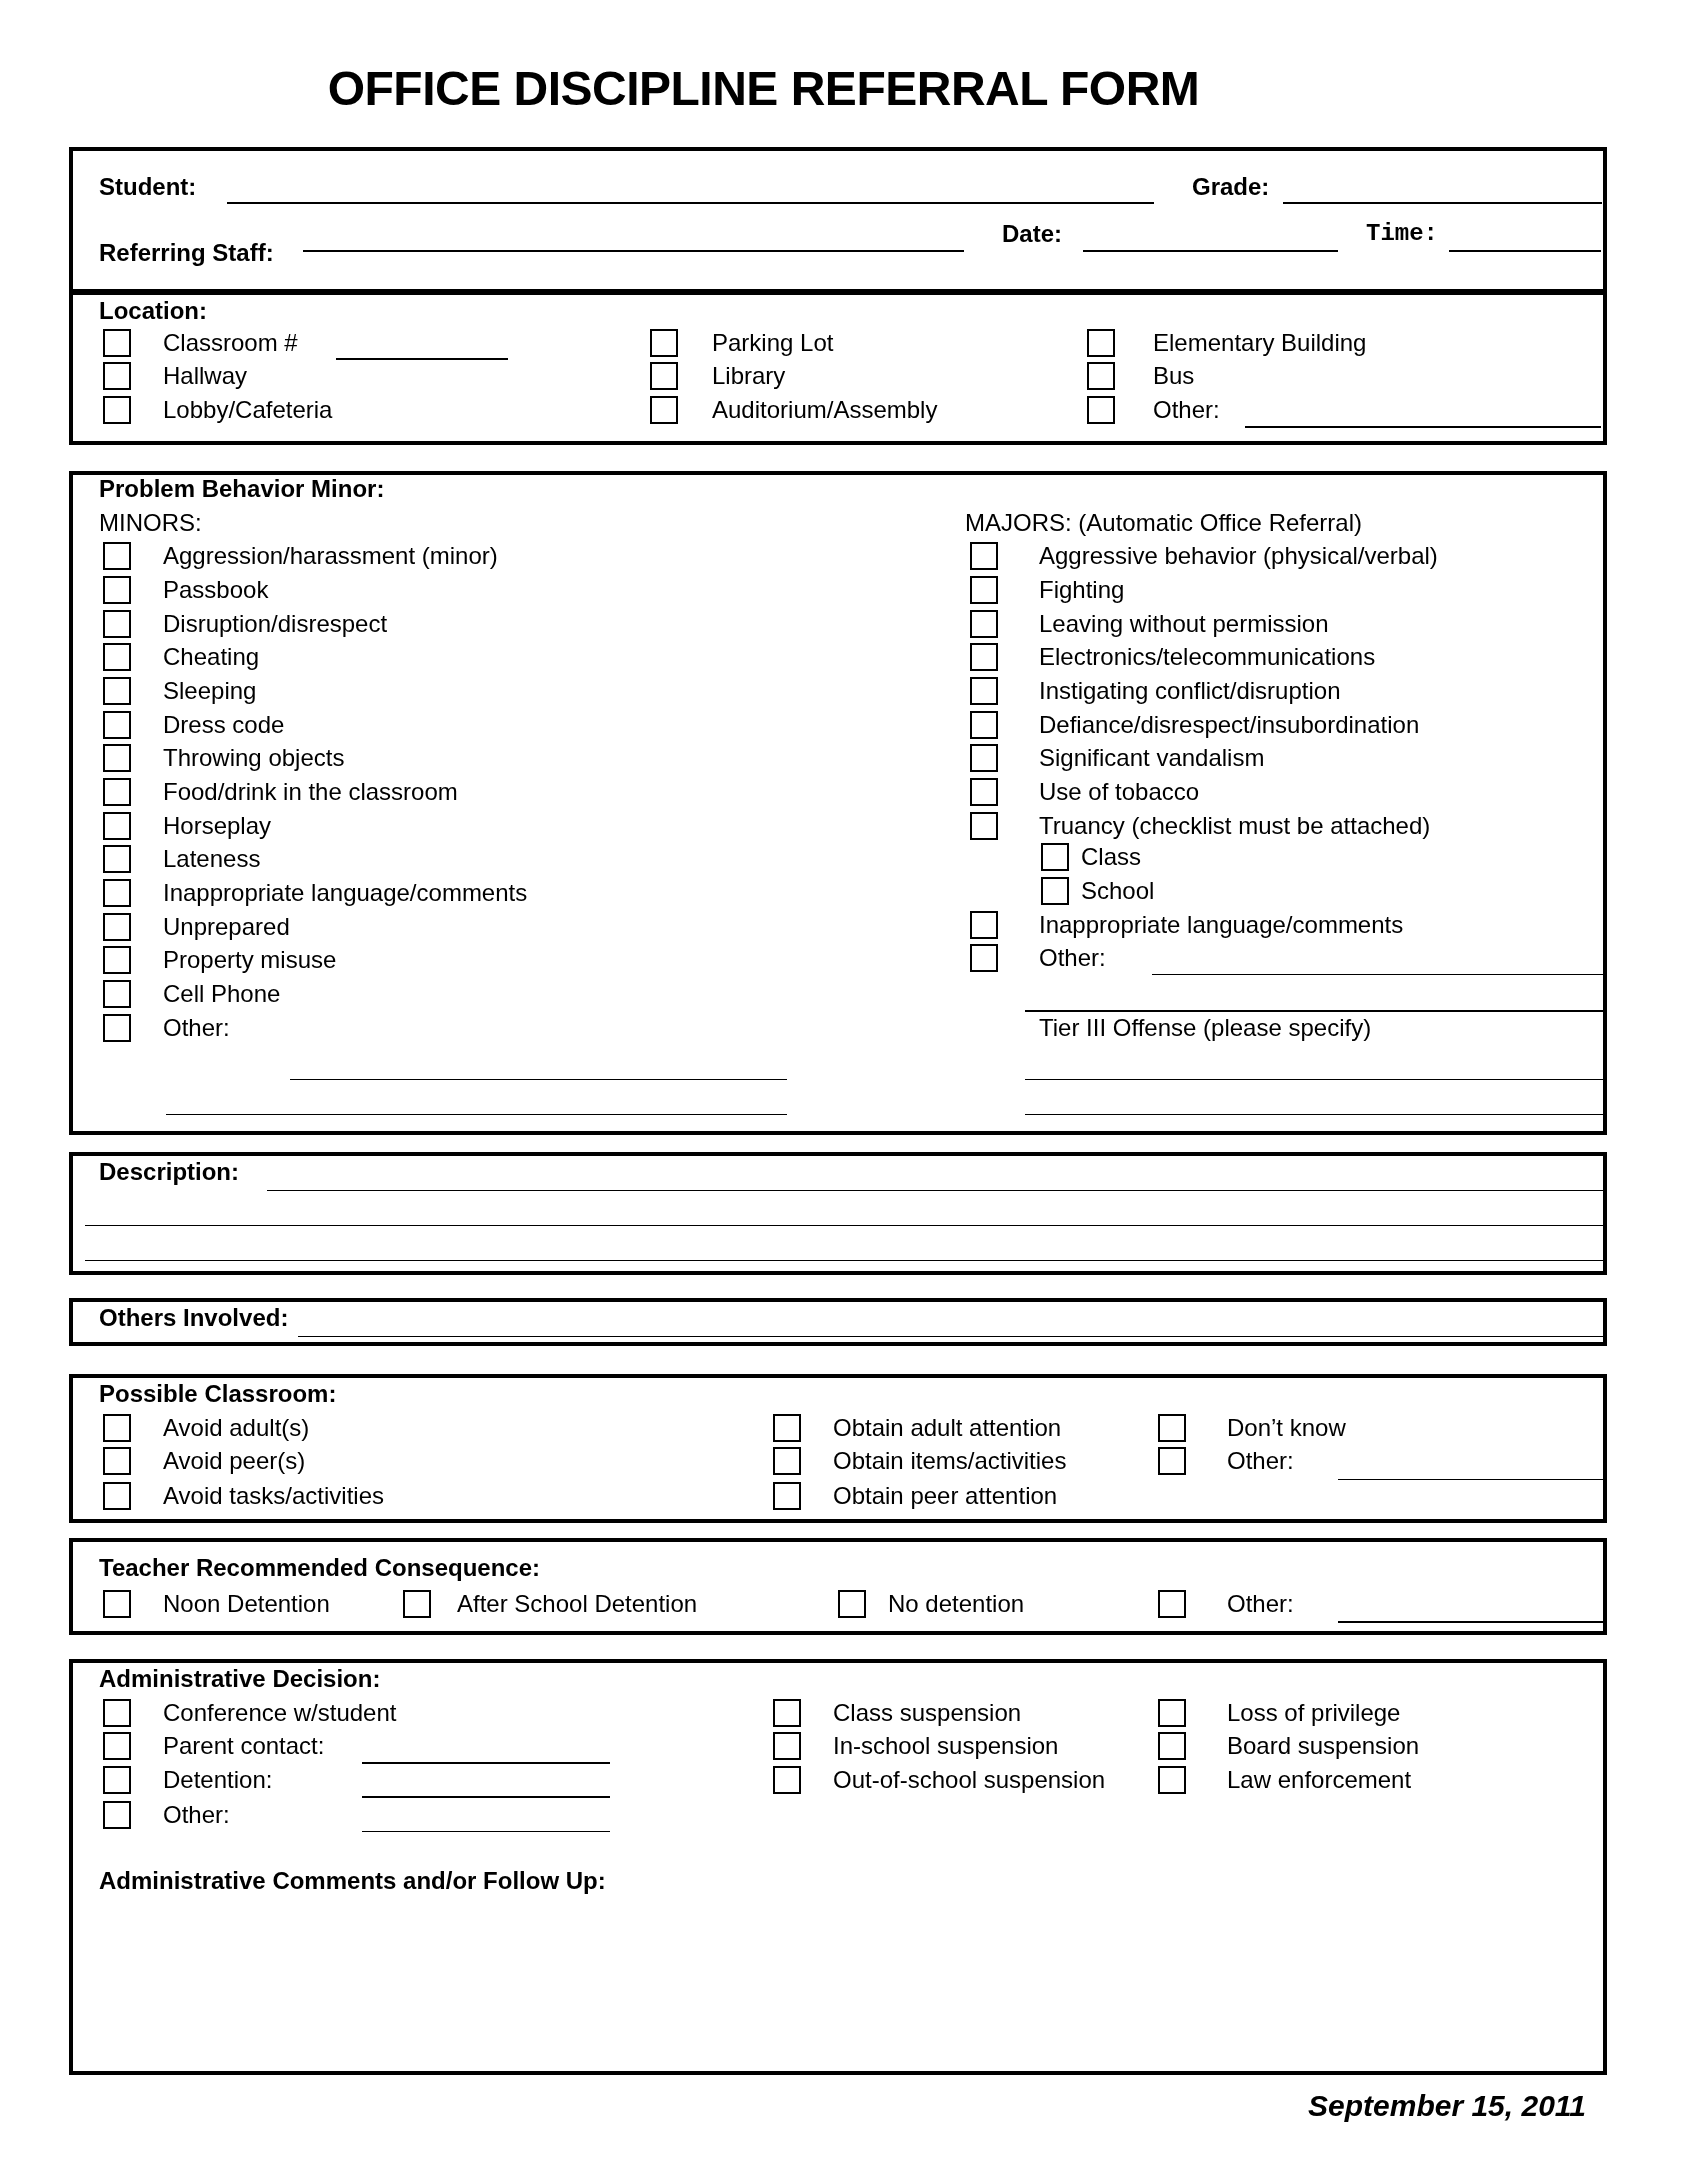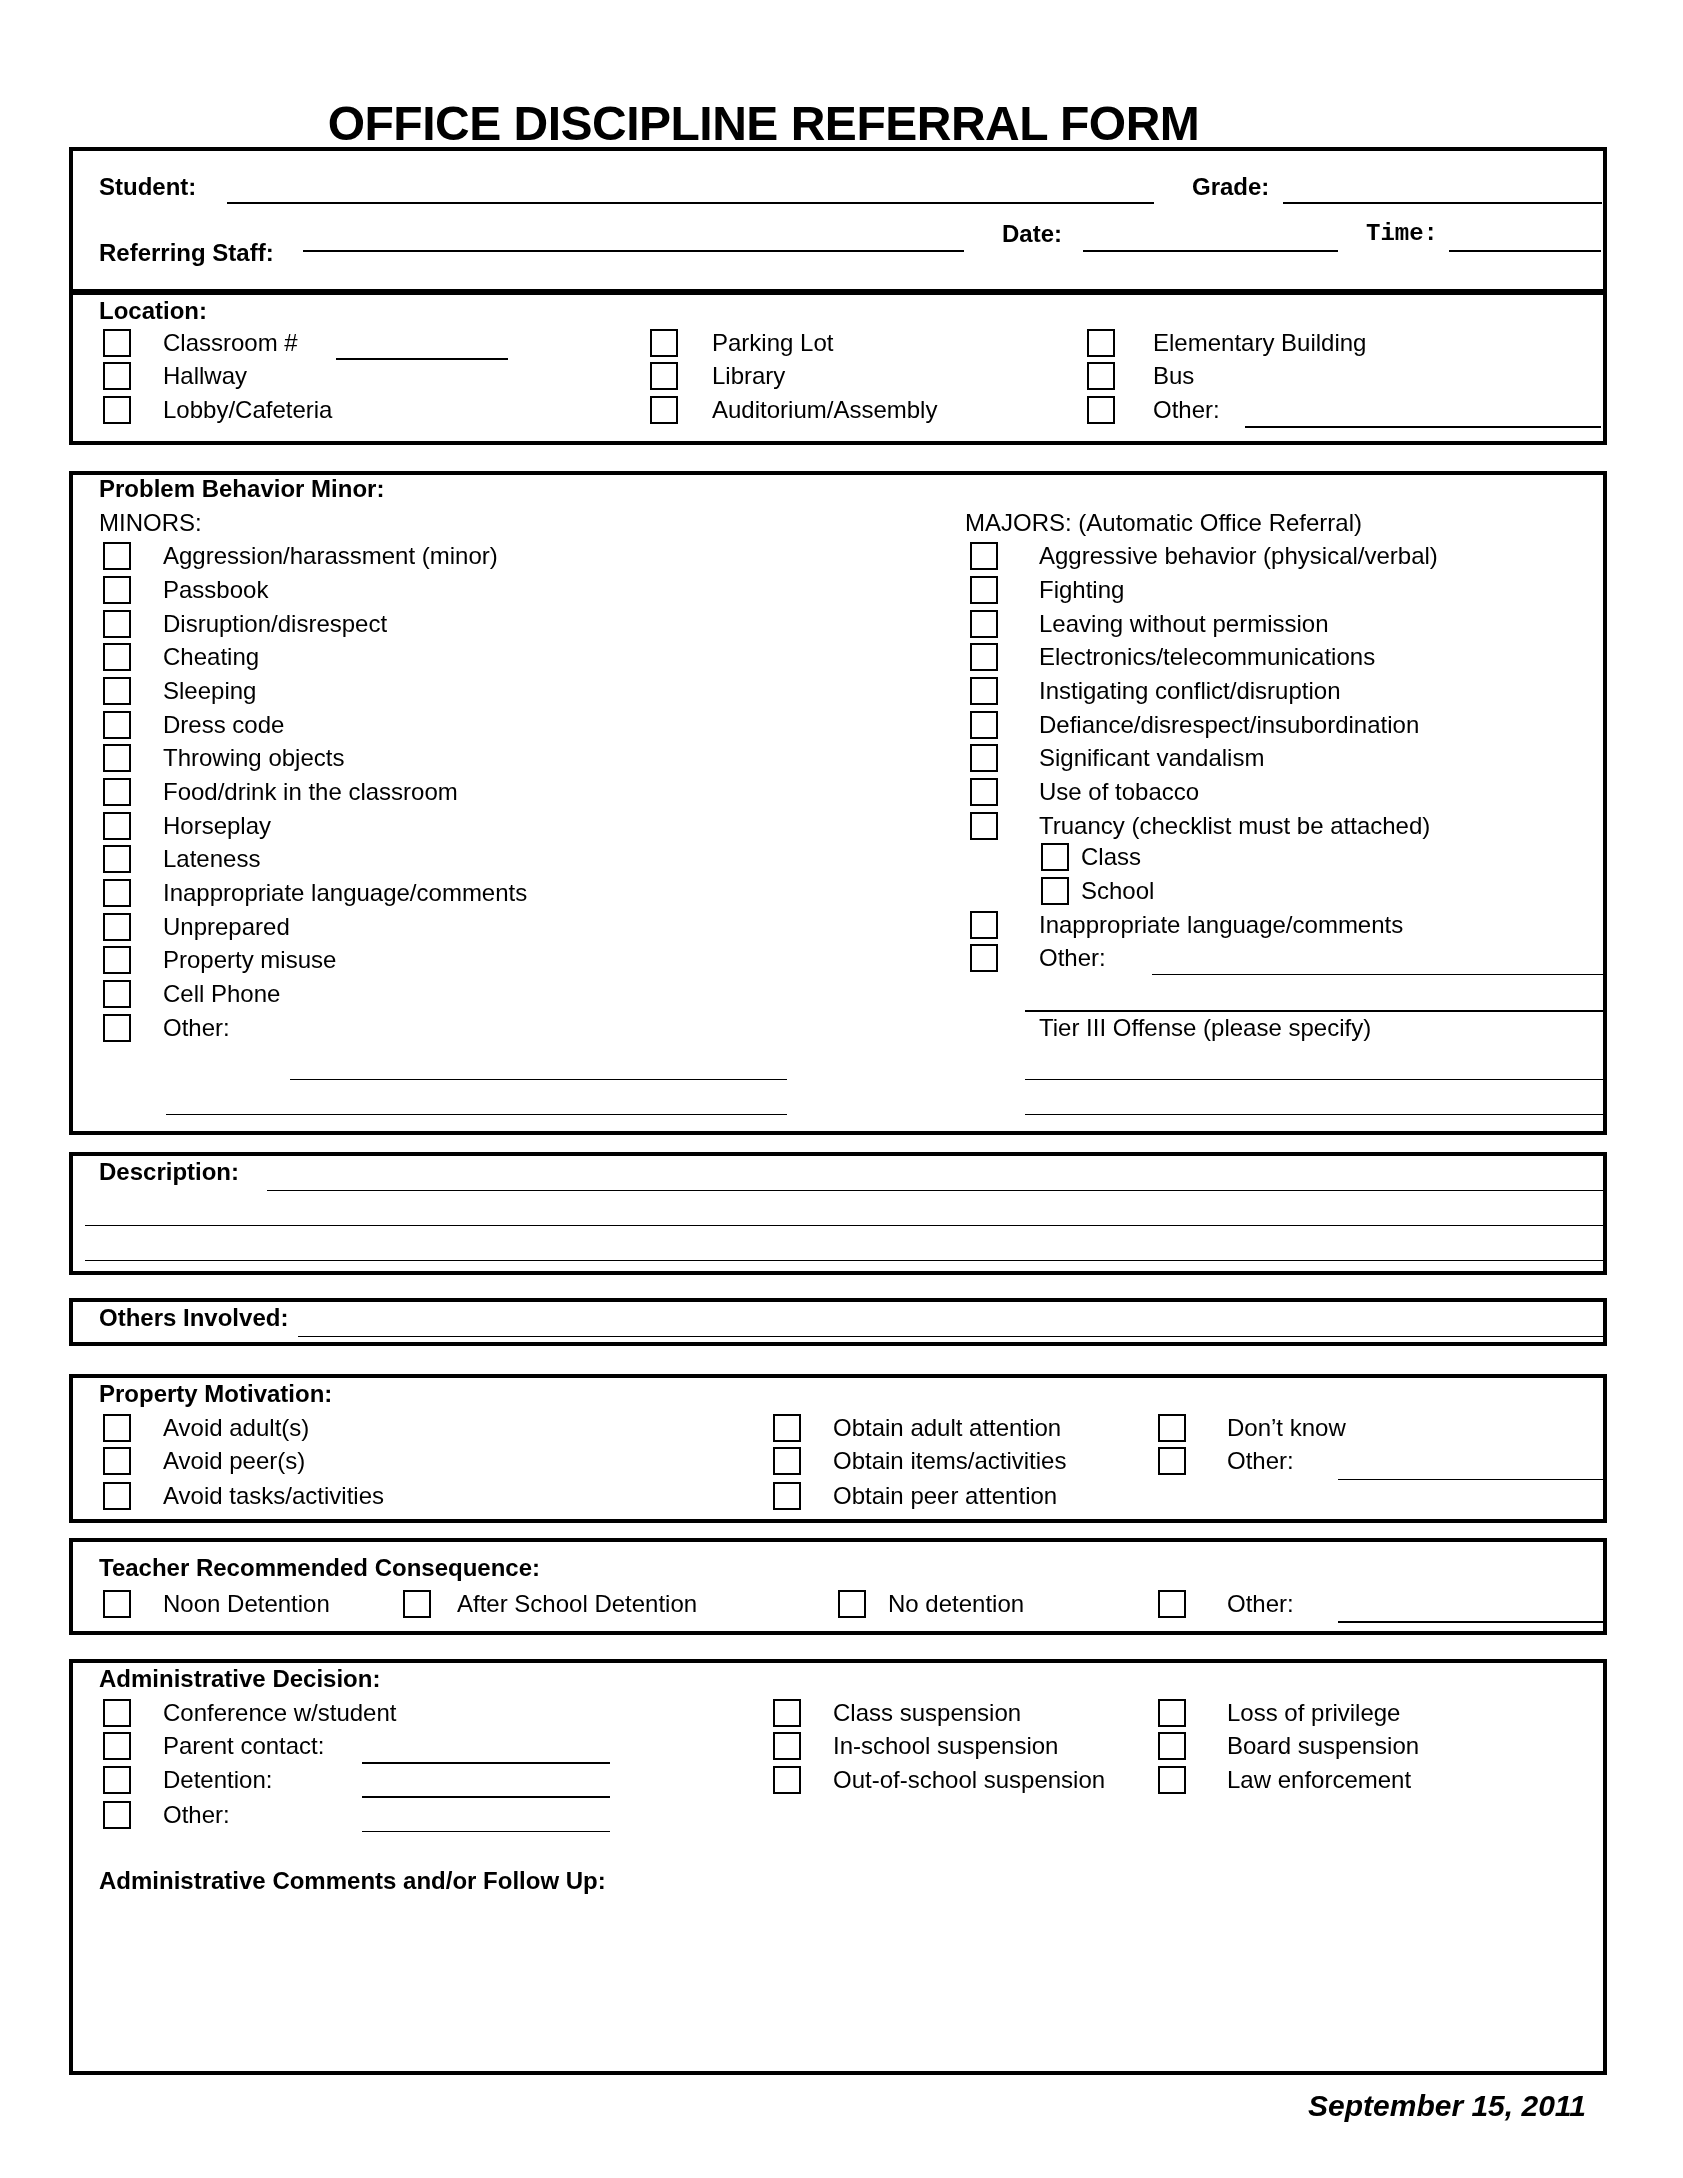--- a/index.html
+++ b/index.html
@@ -1,20 +1,20 @@
 <!DOCTYPE html>
 <html><head>
 <meta charset="utf-8">
 <style>
   html, body { margin:0; padding:0; background:#ffffff; }
   body { width:1683px; height:2178px; position:relative; overflow:hidden;
          font-family:"Liberation Sans", sans-serif; color:#000; }
   .abs { position:absolute; }
   .title { position:absolute; left:0; width:1527px; top:61px; text-align:center;
-           font-size:48px; font-weight:bold; letter-spacing:-0.5px;margin-top:35px; }
+           font-size:48px; font-weight:bold; letter-spacing:-0.5px; }
   .box { position:absolute; left:69px; width:1538px; border:4px solid #000; box-sizing:border-box; }
   .lbl { position:absolute; font-size:24px; white-space:nowrap; }
   .b { font-weight:bold; }
   .cb { position:absolute; width:28px; height:28px; border:2px solid #000; box-sizing:border-box; background:#fff; }
   .line { position:absolute; border-top:2px solid #000; height:0; }
   .line.thin { border-top:1px solid #000; }
   .note { position:absolute; left:30px; font-size:23px; font-style:italic; font-weight:bold; white-space:nowrap; }
   .footer-date { position:absolute; right:97px; top:2089px; font-size:30px; font-weight:bold; font-style:italic; }
 </style>
 </head>
@@ -152,21 +152,21 @@
   <div class="line thin" style="left:12px;width:1519px;top:69px;"></div>
   <div class="line thin" style="left:12px;width:1519px;top:104px;"></div>
 </div>
 
 <div class="box" style="top:1298px;height:48px;">
   <span class="lbl b" style="left:26px;top:2px;">Others Involved:</span>
   <div class="line thin" style="left:225px;width:1306px;top:34px;"></div>
 </div>
 
 <div class="box" style="top:1374px;height:149px;">
-  <span class="lbl b" style="left:26px;top:2px;">Property Motivation:</span>
+  <span class="lbl b" style="left:26px;top:2px;">Possible Classroom:</span>
 
   <div class="cb" style="left:30px;top:36px;"></div>
   <span class="lbl" style="left:90px;top:36px;">Avoid adult(s)</span>
   <div class="cb" style="left:30px;top:69px;"></div>
   <span class="lbl" style="left:90px;top:69px;">Avoid peer(s)</span>
   <div class="cb" style="left:30px;top:104px;"></div>
   <span class="lbl" style="left:90px;top:104px;">Avoid tasks/activities</span>
 
   <div class="cb" style="left:700px;top:36px;"></div>
   <span class="lbl" style="left:760px;top:36px;">Obtain adult attention</span>

